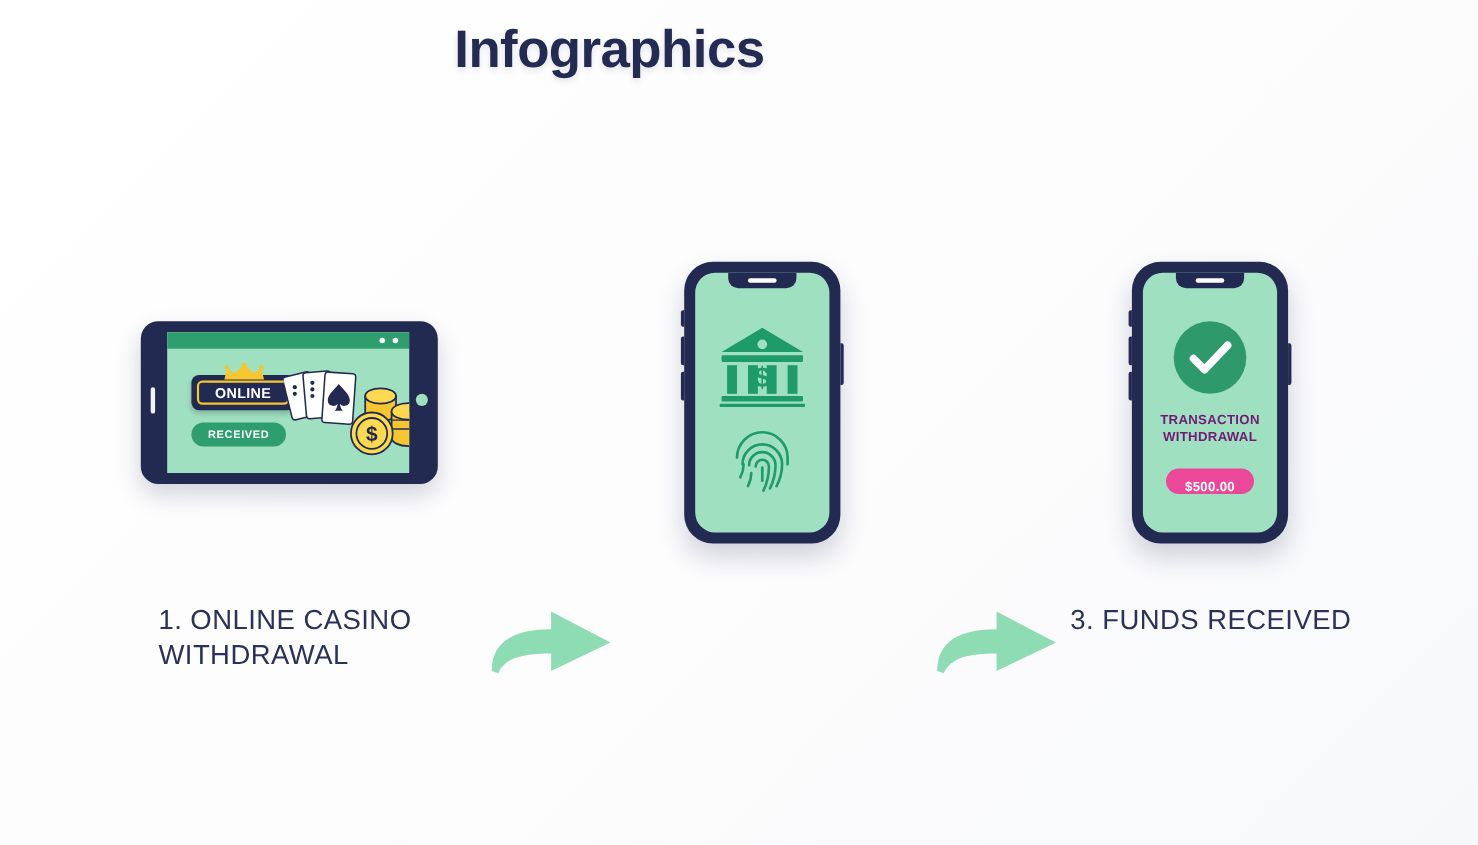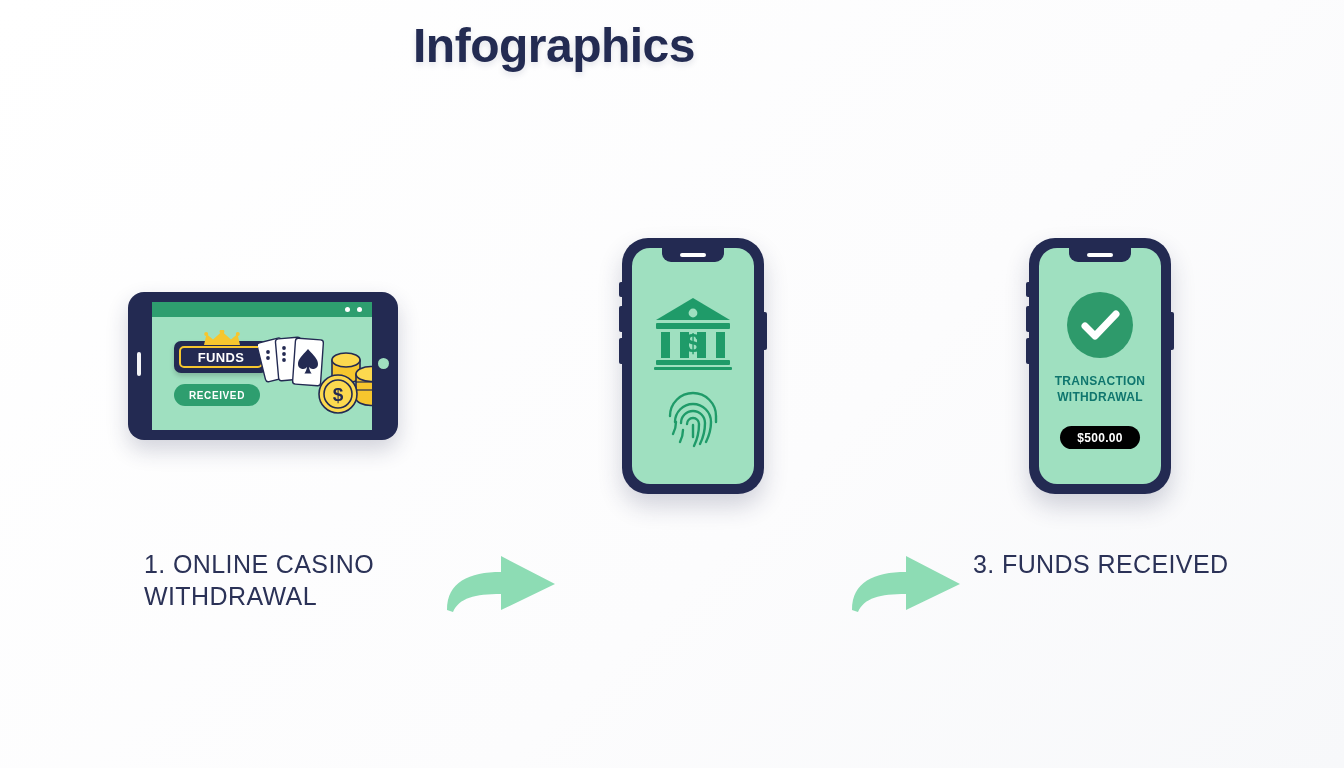--- a/index.html
+++ b/index.html
@@ -248,38 +248,38 @@
     width: 66px;
     height: 66px;
     border-radius: 50%;
     background: #2e9a6b;
   }
   .status-text {
     position: absolute;
     left: 0; right: 0;
     top: 126px;
     text-align: center;
-    color: #0f766e;
+    color: #701a75;
     font-size: 12px;
     font-weight: bold;
     letter-spacing: 0.3px;
     line-height: 1.3;
   }
   .status-text .st-line { display: block; }
   .amount-pill {
     position: absolute;
     left: 50%;
     transform: translateX(-50%);
     top: 178px;
     width: 80px;
     height: 23px;
     border-radius: 12px;
-    background: #000000;
+    background: #ec4899;
     display: flex;
-    align-items: center;
+    align-items: flex-end;
     justify-content: center;
   }
   .amount-text {
     color: #ffffff;
     font-size: 12px;
     font-weight: bold;
     letter-spacing: 0.3px;
   }
 
   
@@ -314,21 +314,21 @@
           </div>
 
           <div class="casino-badge">
             <svg class="crown" viewBox="0 0 40 16">
               <path d="M2 15 L4.5 4 L11 9.5 L20 1.5 L29 9.5 L35.5 4 L38 15 Z" fill="#f6c62e"></path>
               <circle cx="20" cy="1.8" r="2.4" fill="#f6c62e"></circle>
               <circle cx="4.2" cy="4" r="2" fill="#f6c62e"></circle>
               <circle cx="35.8" cy="4" r="2" fill="#f6c62e"></circle>
             </svg>
             <div class="casino-inner">
-              <span class="casino-text">FUNDS</span>
+              <span class="casino-text">ONLINE</span>
             </div>
           </div>
 
           <div class="withdraw-pill">
             <span class="withdraw-text">RECEIVED</span>
           </div>
 
           <svg class="cards" viewBox="0 0 78 80">
             <g stroke="#232a52" stroke-width="1.4">
               <rect x="3" y="12" width="25" height="40" rx="3" fill="#ffffff" transform="rotate(-14 15 32)"></rect>

